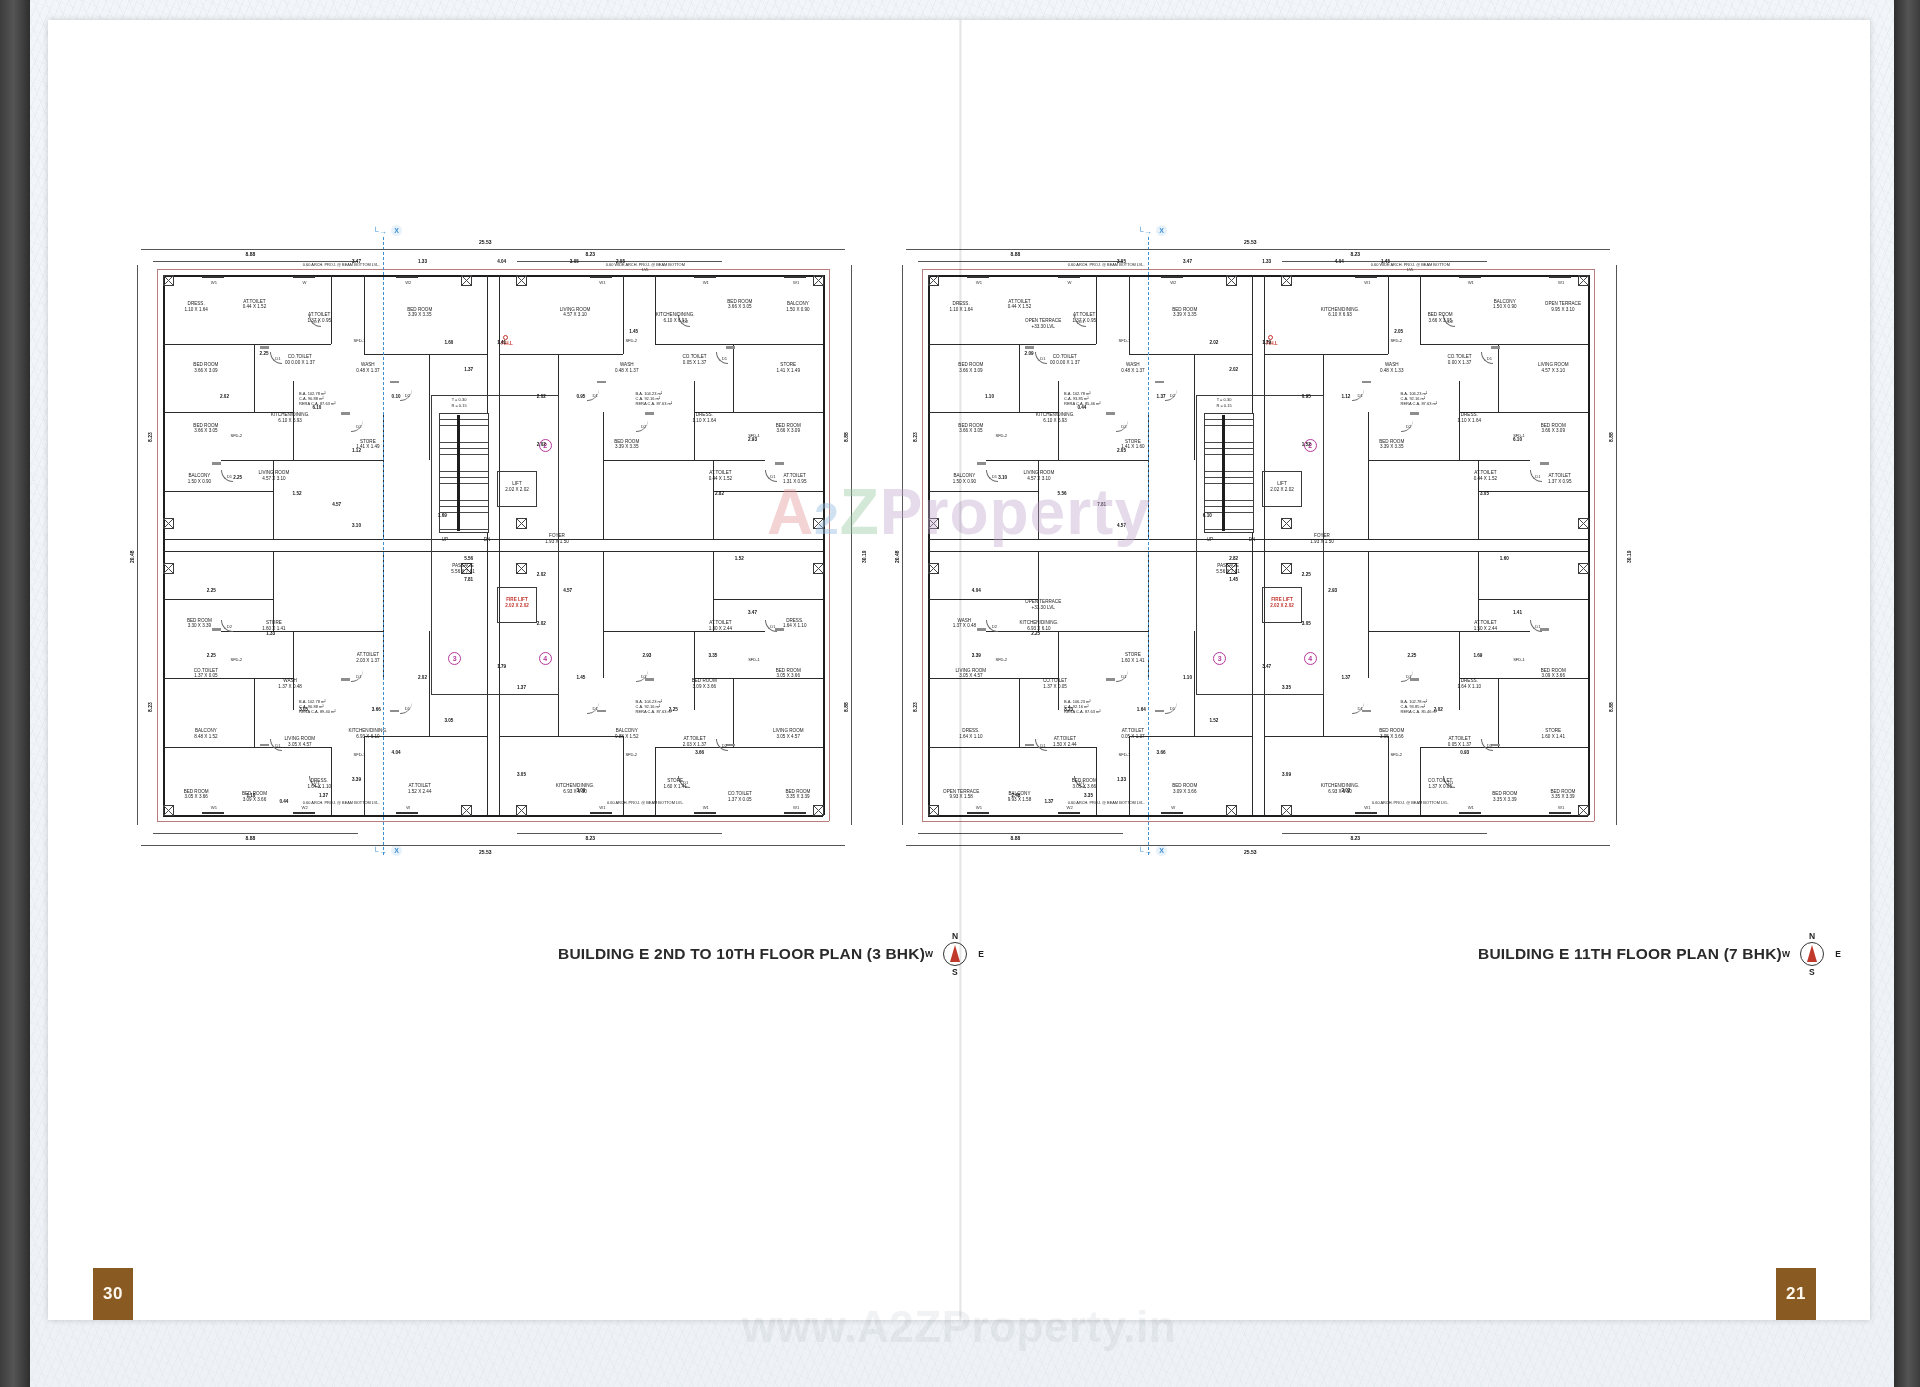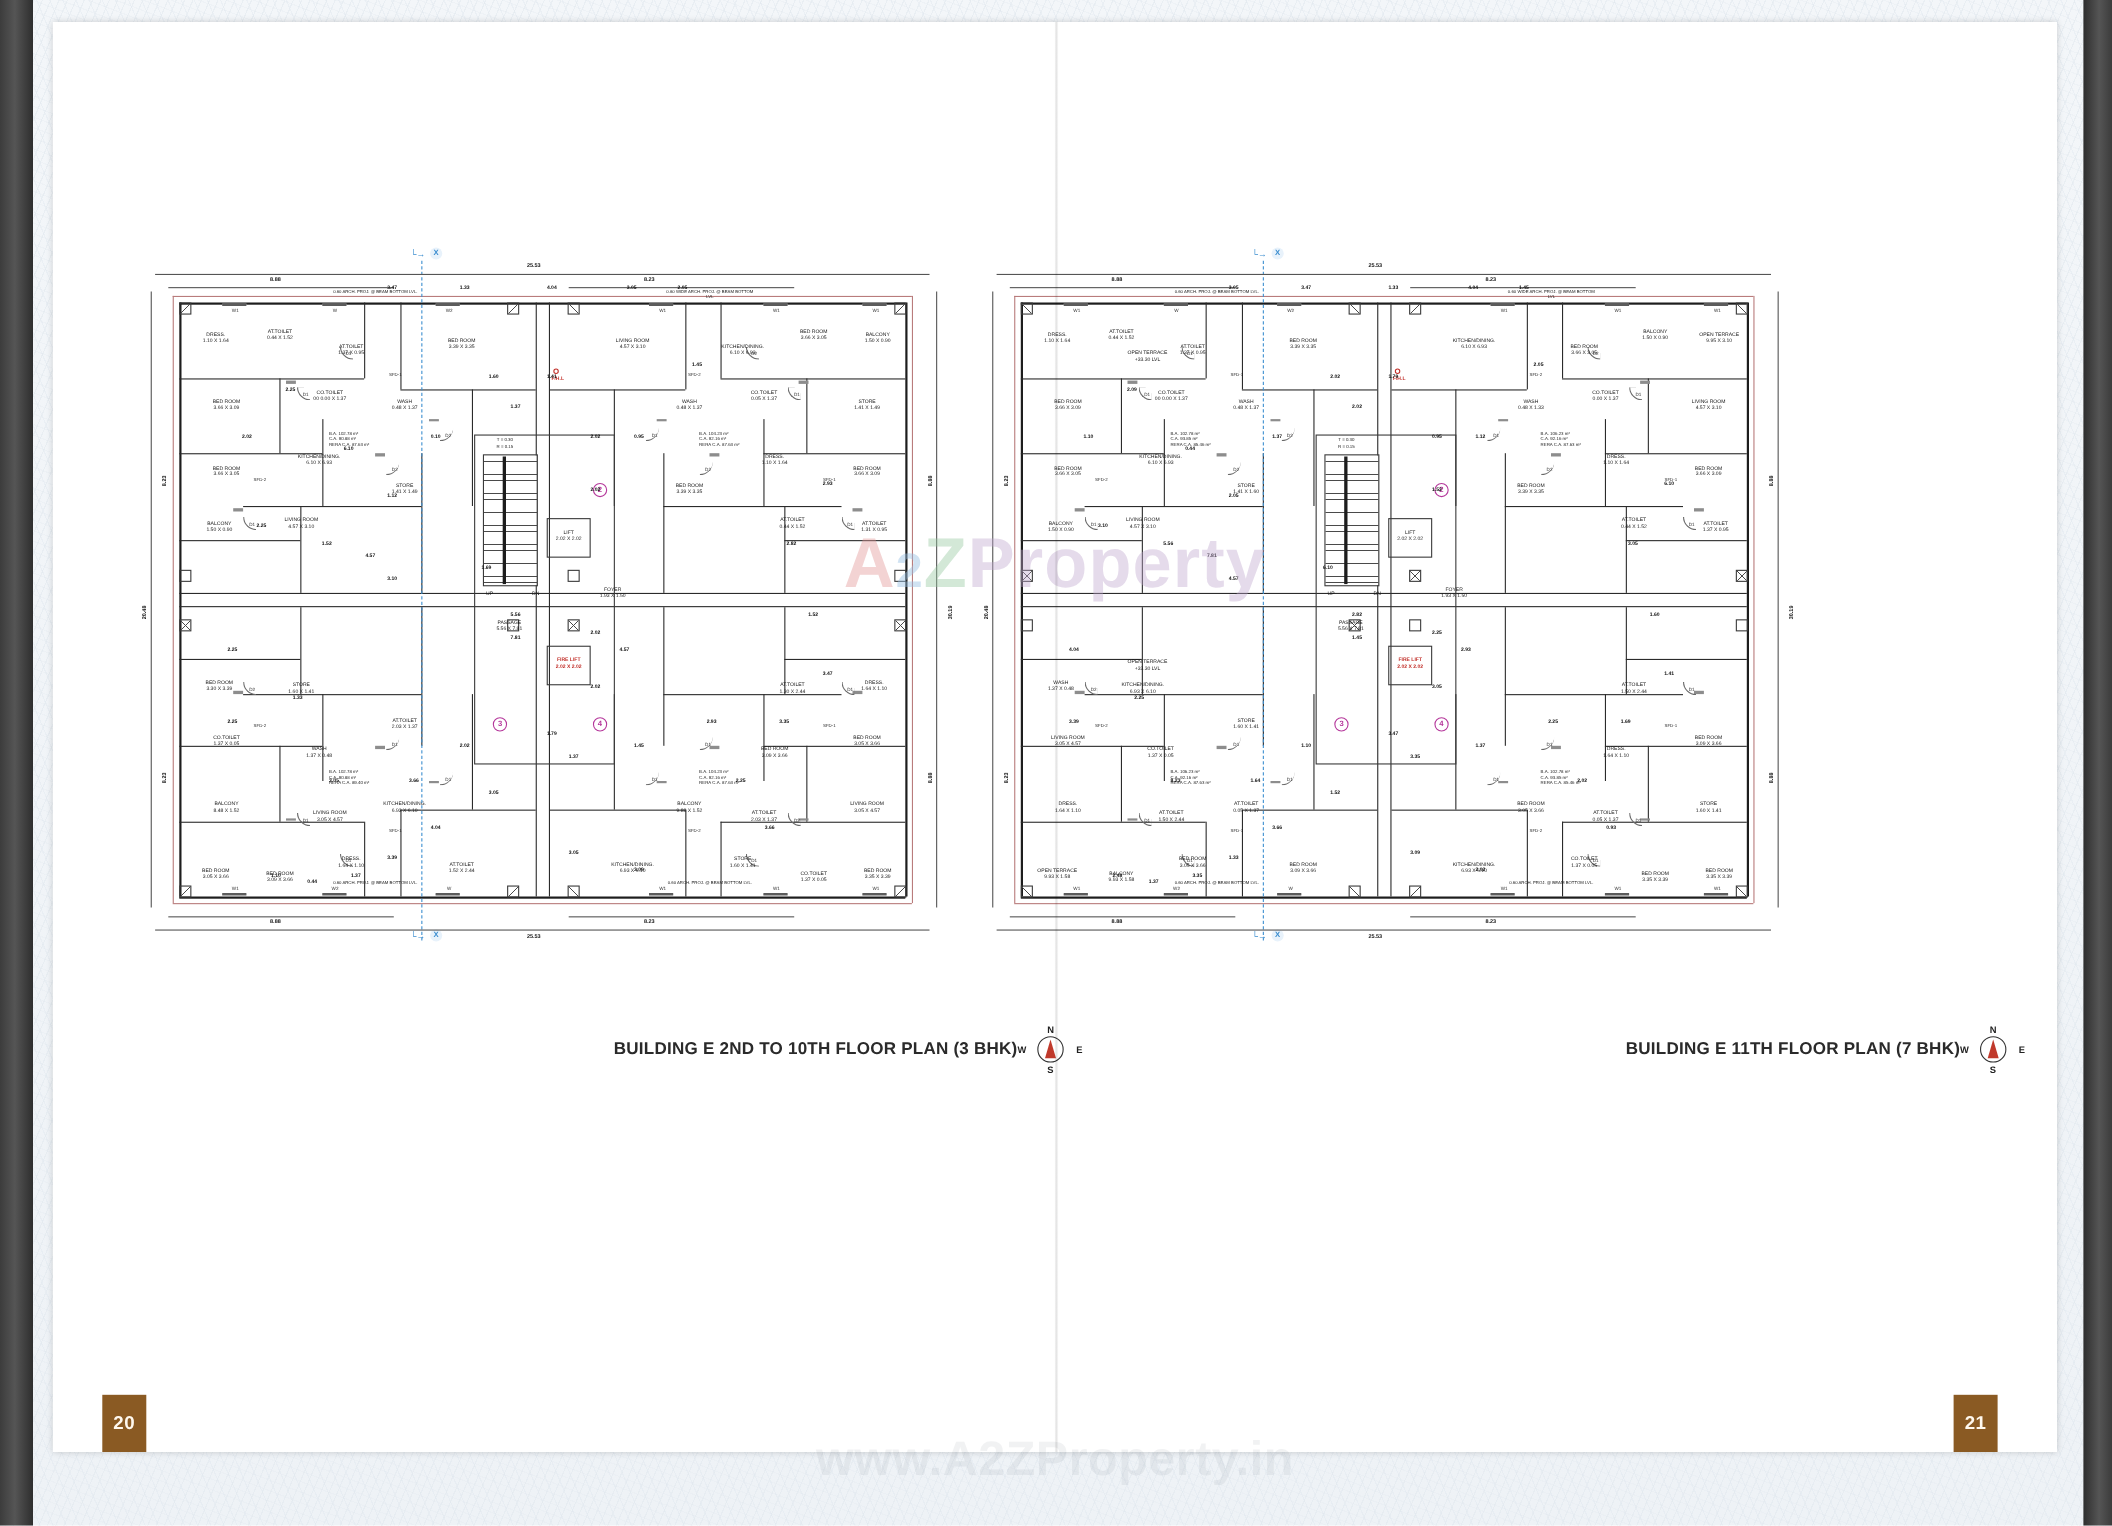--- a/index.html
+++ b/index.html
@@ -1202,17 +1202,17 @@
     <span class="compass">
       <span class="ring"></span>
       <span class="needle"></span>
       <span class="c-n">N</span>
       <span class="c-s">S</span>
       <span class="c-e">E</span>
       <span class="c-w">W</span>
     </span>
   </div>
 
-  <div class="page-tab" id="tab-left">20</div>
+  <div class="page-tab" id="tab-left">30</div>
   <div class="page-tab" id="tab-right">21</div>
 </div>
 
 <div id="fold"></div>
 
 </body></html>

